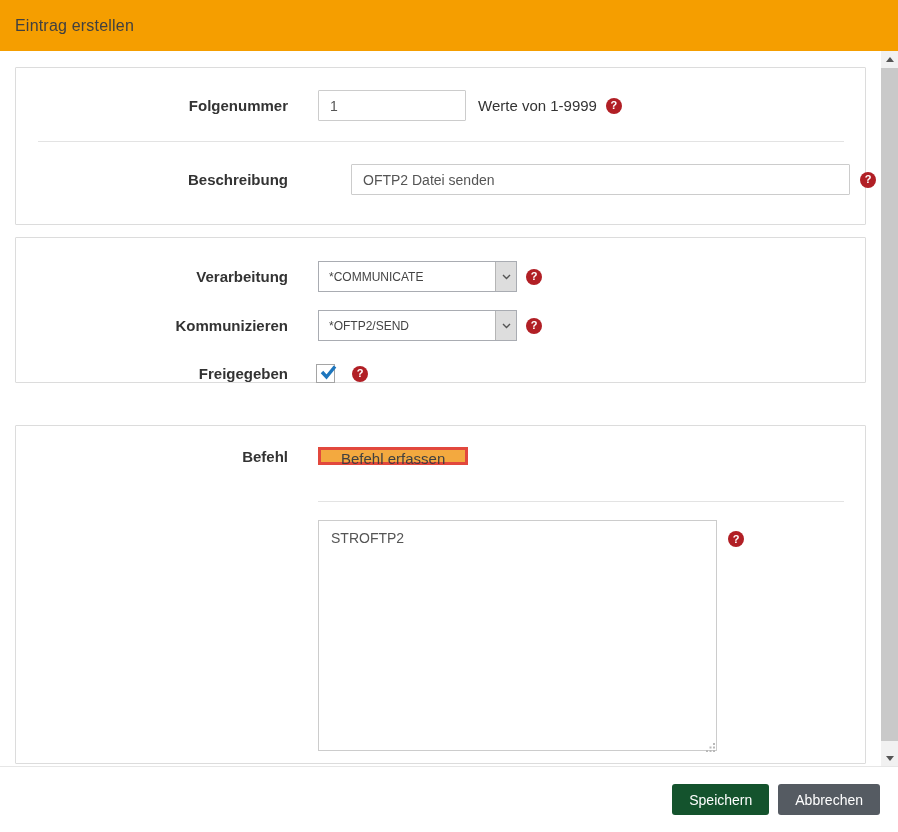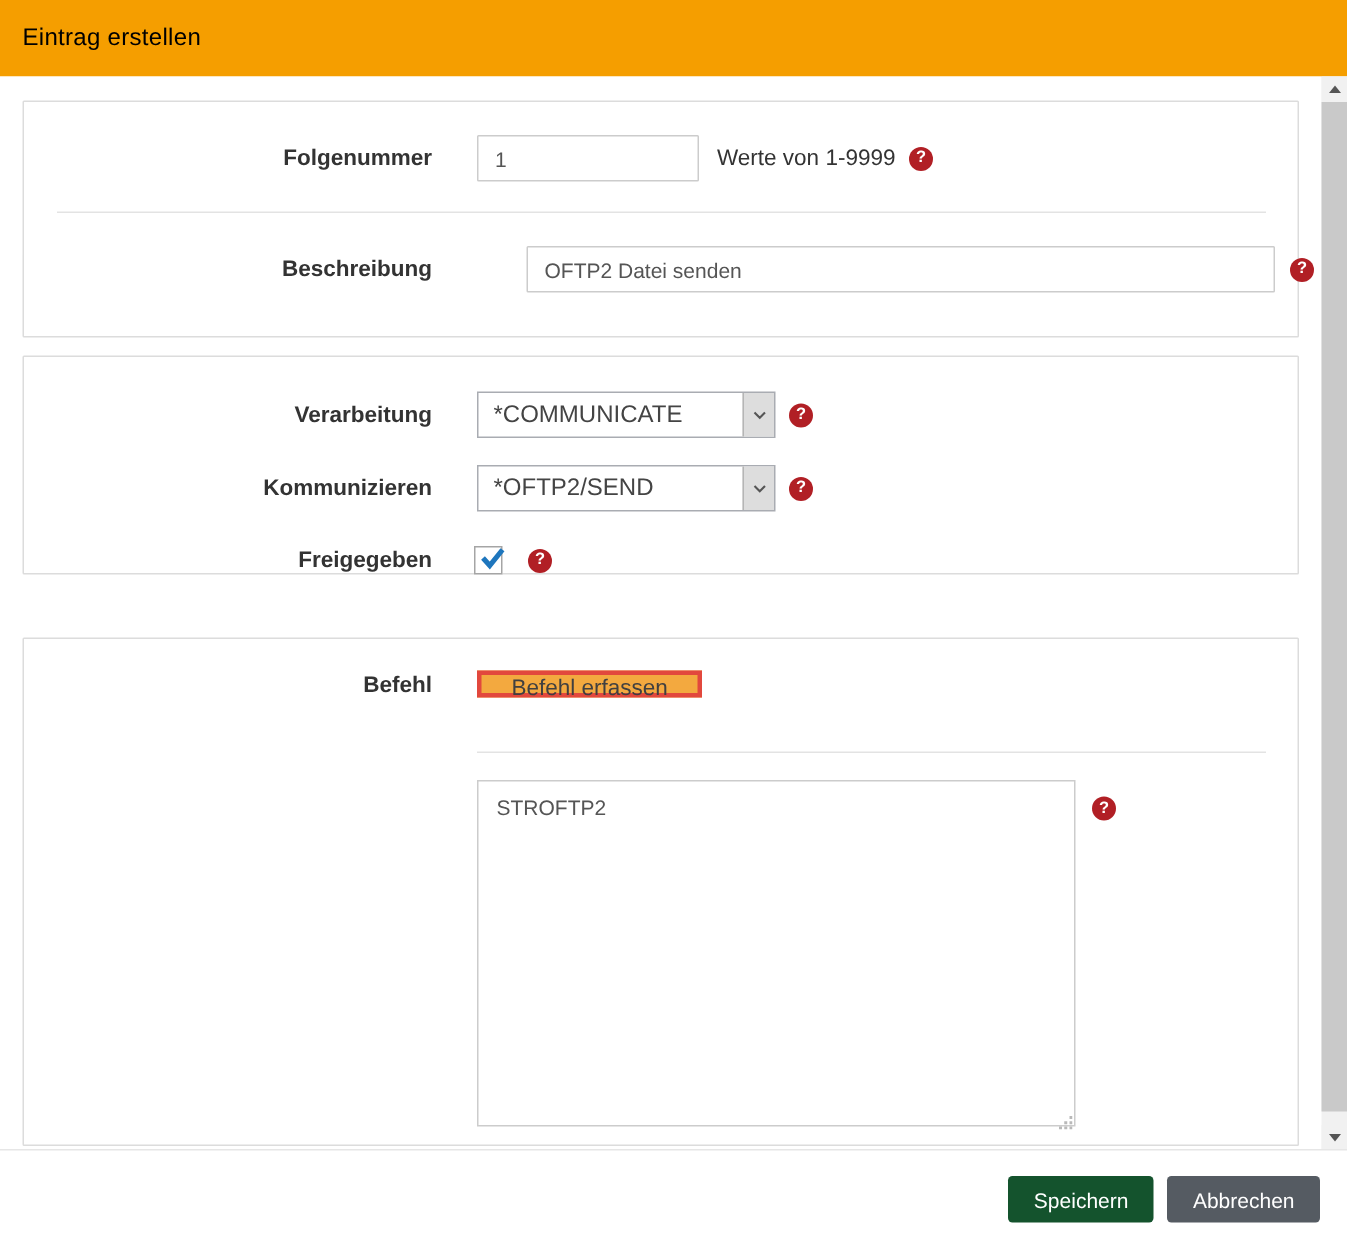--- a/index.html
+++ b/index.html
@@ -2,21 +2,21 @@
 <html><head>
 <meta charset="utf-8">
 <style>
   * { margin:0; padding:0; box-sizing:border-box; }
   html,body { width:898px; height:832px; overflow:hidden; background:#fff;
     font-family:"Liberation Sans","DejaVu Sans",sans-serif; }
 
   
   .modal-header { position:absolute; top:0; left:0; width:898px; height:51px;
     background:#f59e00; display:flex; align-items:center; padding:0 15px; }
-  .modal-title { color:#000000; font-size:16px; font-weight:400; letter-spacing:.2px; }
+  .modal-title { color:#404040; font-size:16px; font-weight:400; letter-spacing:.2px; }
 
   
   .modal-body { position:absolute; top:51px; left:0; width:881px; height:715px;
     background:#fff; overflow:hidden; }
 
   .card { position:absolute; left:15px; width:851px; background:#fff;
     border:1px solid #dcdcdc; border-radius:1px; }
   .card-1 { top:16px;  height:158px; }
   .card-2 { top:186px; height:146px; }
   .card-3 { top:374px; height:339px; }
@@ -29,21 +29,21 @@
   input[type=text] { height:31px; border:1px solid #ccc; border-radius:1px;
     padding:0 11px; font-size:14px; color:#555;
     font-family:"Liberation Sans","DejaVu Sans",sans-serif; outline:none; }
 
   .divider { position:absolute; height:1px; background:#e3e3e3; }
 
   
   .select { height:31px; width:199px; border:1px solid #a9acb2; background:#fff;
     display:flex; align-items:stretch; cursor:default; }
   .select .sel-val { flex:1; display:flex; align-items:center; padding:0 10px;
-    font-size:16px; color:#444; white-space:nowrap; overflow:hidden; }
+    font-size:12px; color:#444; white-space:nowrap; overflow:hidden; }
   .select .sel-arrow { width:21px; background:#dddddd; border-left:1px solid #b5b5b5;
     display:flex; align-items:center; justify-content:center; }
 
   
   .checkbox { width:19px; height:19px; background:#fff; border:1px solid #a5a5a5;
     position:relative; cursor:pointer; }
   .checkbox svg { position:absolute; left:1px; top:-2px; }
 
   
   .help { width:16px; height:16px; border-radius:50%; background:#b11f25;

